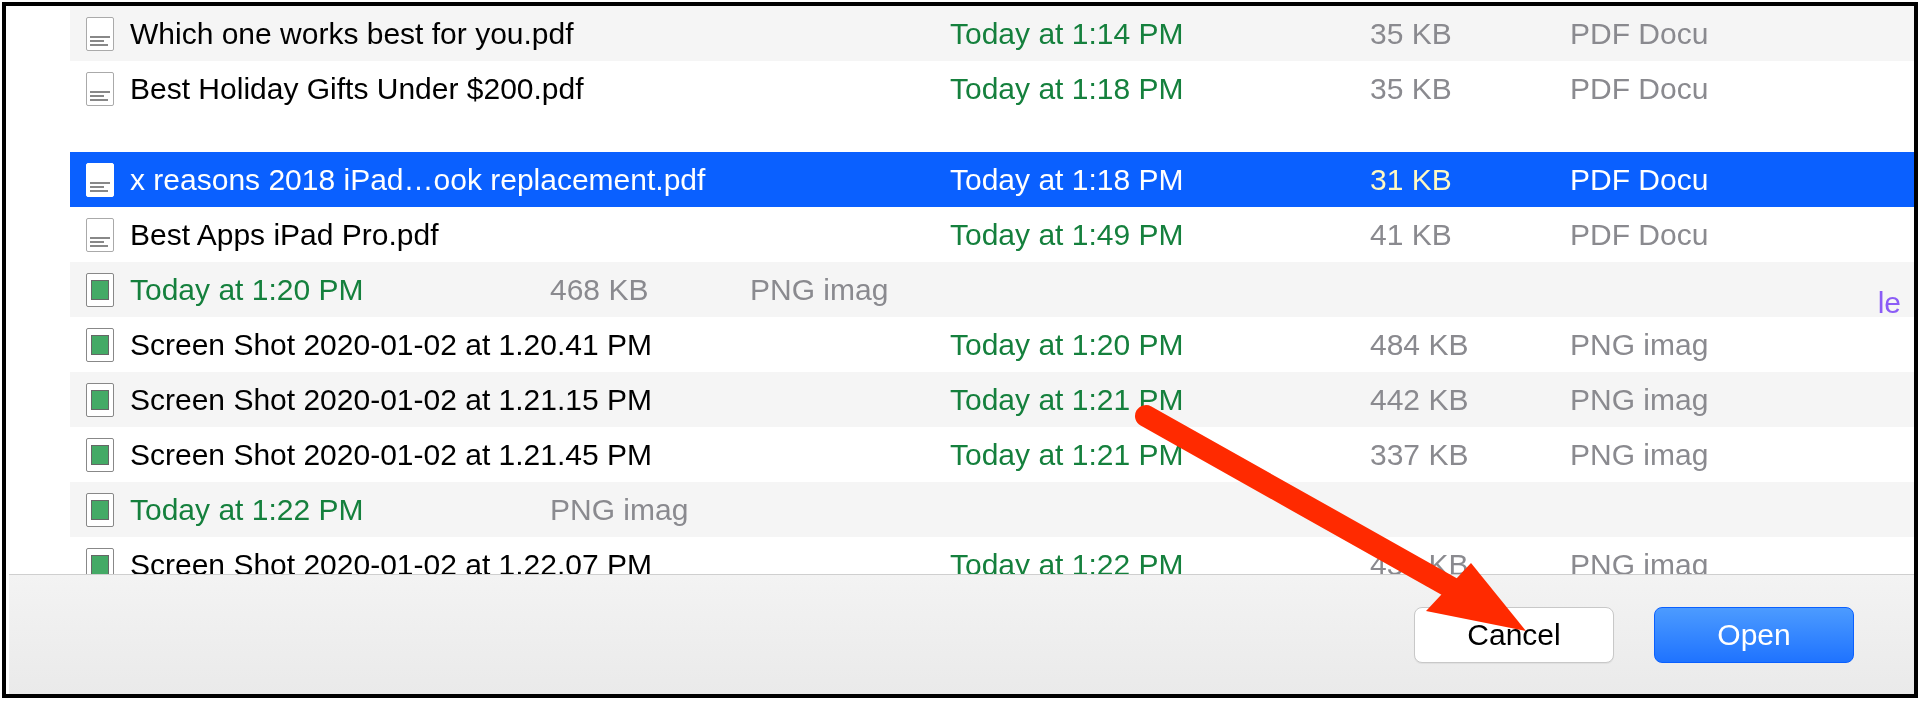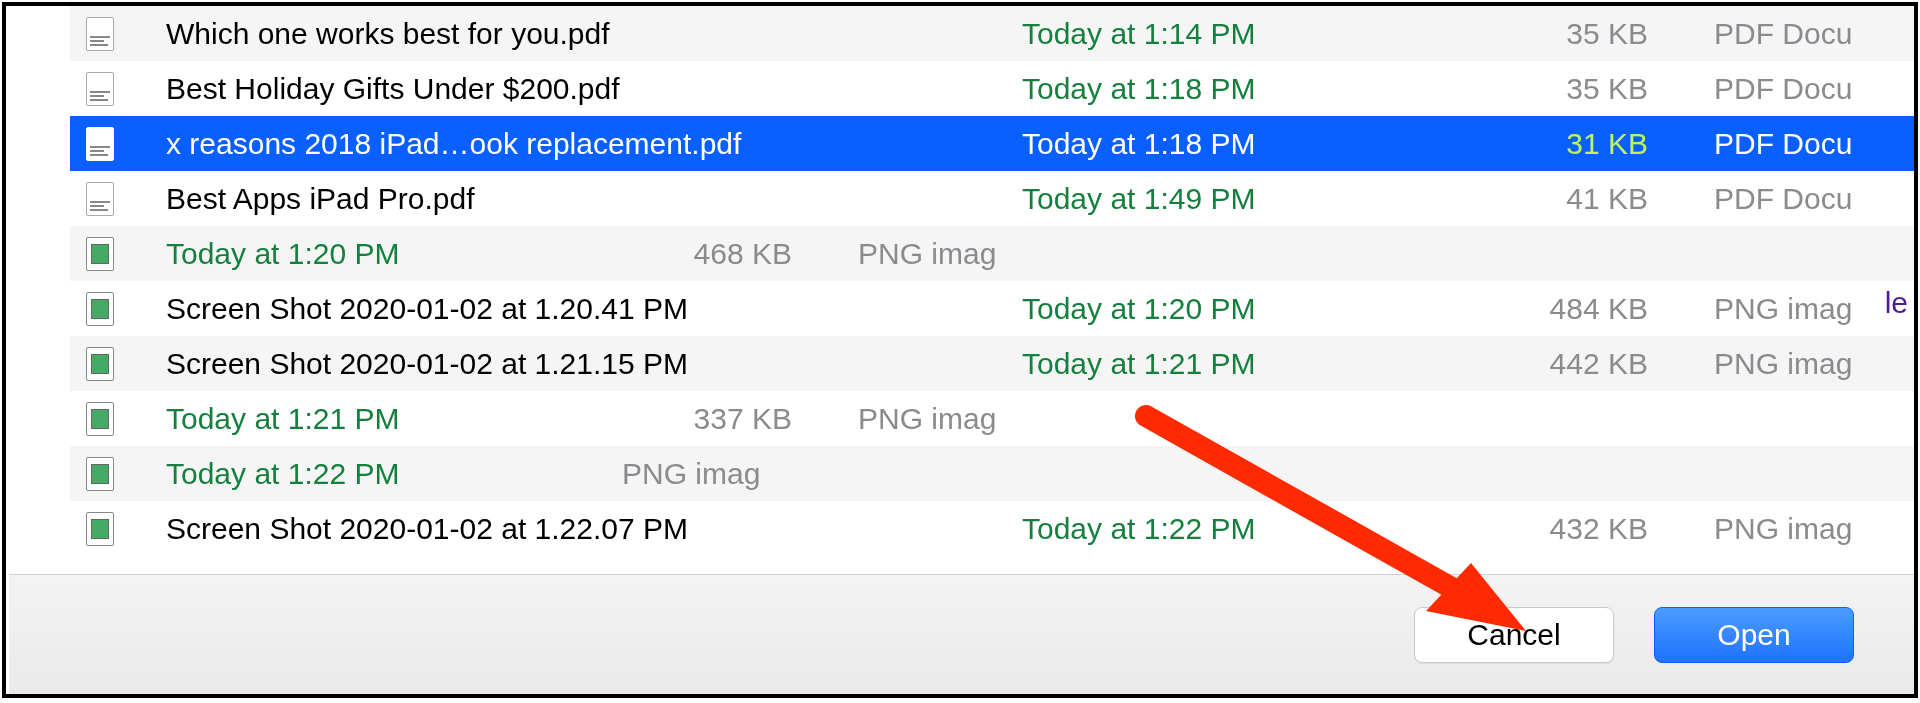--- a/index.html
+++ b/index.html
@@ -28,26 +28,26 @@
     .file-list {
       width: 100%;
     }
     .file-row {
       display: flex;
       align-items: center;
       height: 55px;
       font-size: 30px;
       white-space: nowrap;
       overflow: hidden;
-      gap: 36px;
     }
     .file-row.alt { background: #f5f5f5; }
     .file-row.sel {
       background: #0a60ff;
       color: #fff;
+      margin-top: 36px;
     }
     .file-row .icon-cell {
       width: 60px;
       display: flex;
       align-items: center;
       justify-content: center;
       flex: 0 0 60px;
     }
     .file-icon {
       width: 28px;
@@ -90,24 +90,24 @@
     }
     .sel .name-cell { color: #fff; }
     .date-cell {
       flex: 0 0 420px;
       color: #15803d;
     }
     .sel .date-cell { color: #fff; }
     .size-cell {
       flex: 0 0 200px;
       color: #8a8a8f;
-      text-align: right;
+      text-align: left;
       padding-right: 30px;
     }
-    .sel .size-cell { color: #bef264; }
+    .sel .size-cell { color: #fef9c3; }
     .kind-cell {
       flex: 1 1 auto;
       color: #8a8a8f;
       overflow: hidden;
     }
     .sel .kind-cell { color: #fff; }
     .footer {
       position: absolute;
       left: 3px; right: 0;
       bottom: 0;
@@ -144,24 +144,24 @@
     .arrow-annotation {
       position: absolute;
       pointer-events: none;
       left: 1120px;
       top: 390px;
       width: 500px;
       height: 260px;
     }
     .stray-le {
       position: absolute;
-      right: 6px;
+      right: 13px;
       top: 280px;
       font-size: 30px;
-      color: #4c1d95;
+      color: #8b5cf6;
     }
   </style>
 </head>
 <body>
 
 <div class="outer-border">
   <div class="inner">
     <div class="file-list" id="file-list">
         <div class="file-row alt">
           <div class="icon-cell">
@@ -222,20 +222,21 @@
           </div>
           <div class="name-cell">Screen Shot 2020-01-02 at 1.21.15 PM</div>
           <div class="date-cell">Today at 1:21 PM</div>
           <div class="size-cell">442 KB</div>
           <div class="kind-cell">PNG imag</div>
         </div>
         <div class="file-row">
           <div class="icon-cell">
             <div class="file-icon png"></div>
           </div>
+          <div class="name-cell">Screen Shot 2020-01-02 at 1.21.45 PM</div>
           <div class="date-cell">Today at 1:21 PM</div>
           <div class="size-cell">337 KB</div>
           <div class="kind-cell">PNG imag</div>
         </div>
         <div class="file-row alt">
           <div class="icon-cell">
             <div class="file-icon png"></div>
           </div>
           <div class="date-cell">Today at 1:22 PM</div>
           <div class="kind-cell">PNG imag</div>

